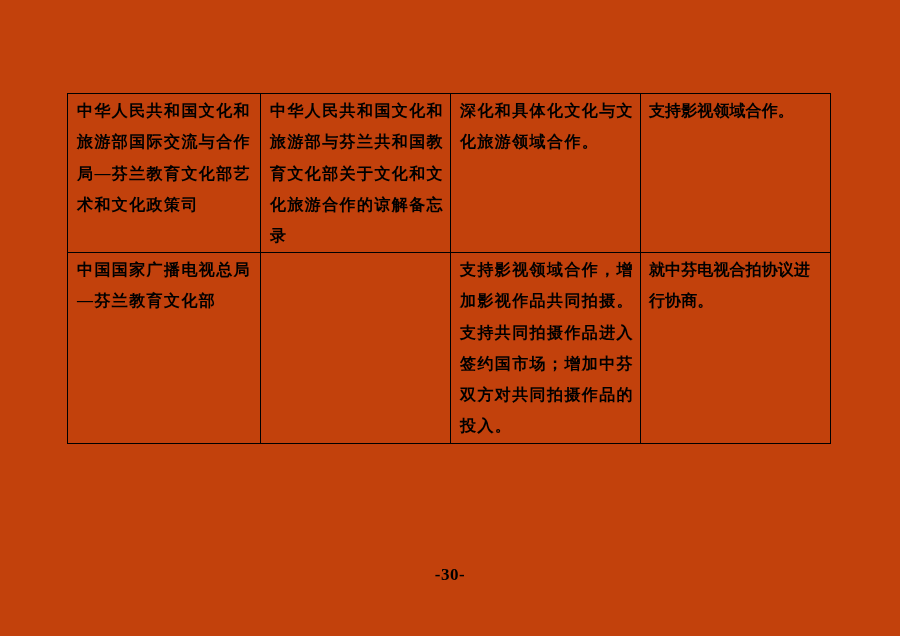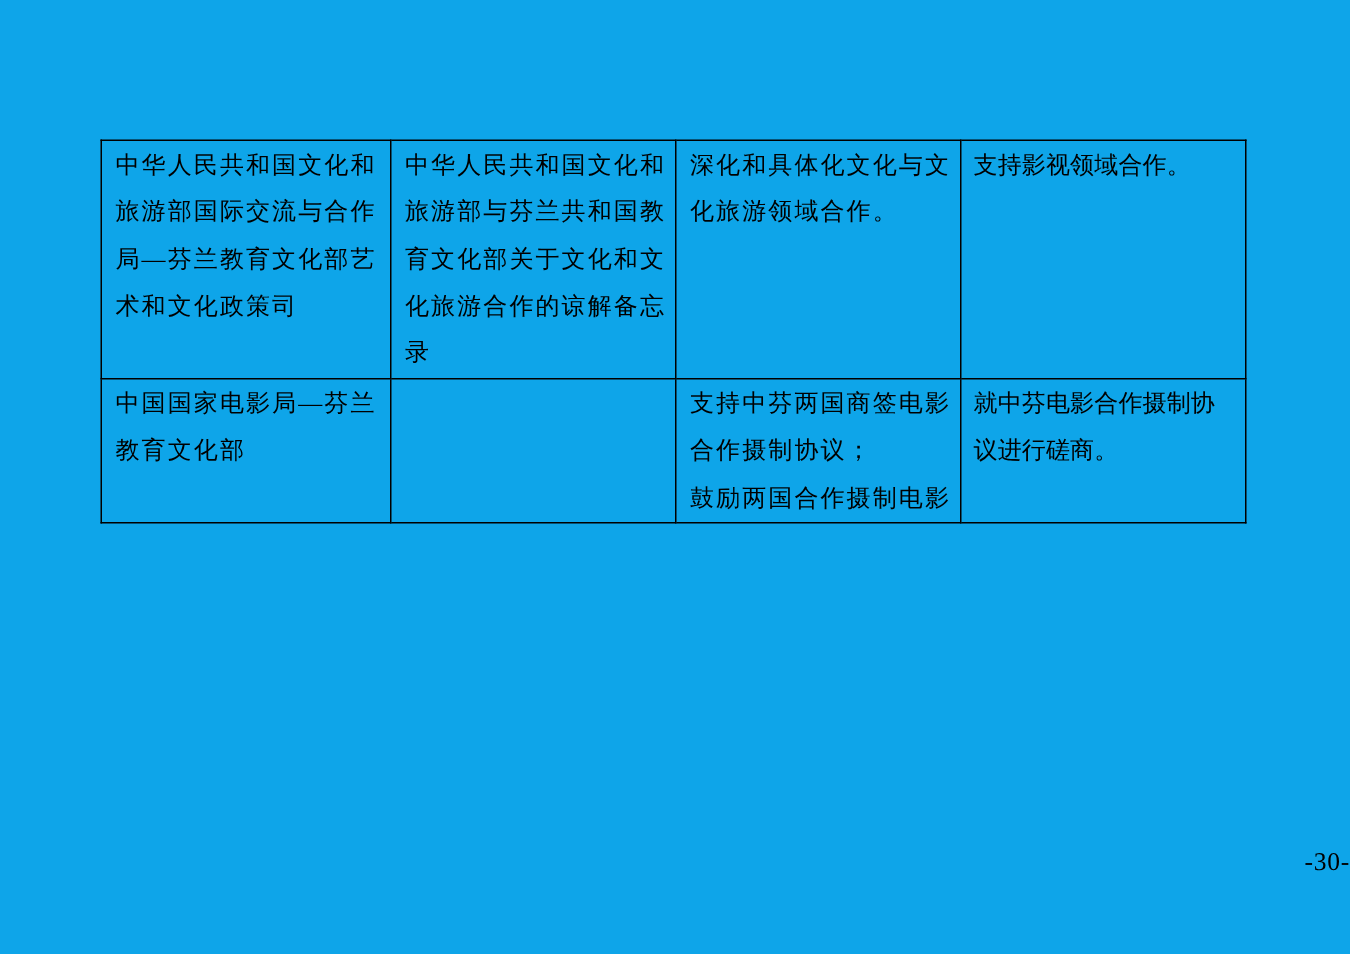--- a/index.html
+++ b/index.html
@@ -14,21 +14,22 @@
     overflow: hidden;
     font-family: "Liberation Serif", "DejaVu Serif", serif;
     color: #000000;
   }
   .doc-page {
     position: absolute;
     left: 0;
     top: 0;
     width: 900px;
     height: 636px;
-    background: #0ea5e9;
+    background: #c2410c;
+    font-weight: bold;
   }
   table.coop-table {
     position: absolute;
     left: 67px;
     top: 93px;
     width: 763px;
     border-collapse: collapse;
     table-layout: fixed;
   }
   table.coop-table td {
@@ -47,21 +48,21 @@
     padding: 1px 4px 0 8px;
   }
   tr.row1 td { height: 157px; }
   tr.row2 td { height: 189px; }
   tr.row3 td { height: 94px; }
   .page-number {
     position: absolute;
     left: 0;
     top: 566px;
     width: 900px;
-    text-align: right;
+    text-align: center;
     font-size: 17px;
     line-height: 18px;
     letter-spacing: 0.5px;
     font-family: "Liberation Serif", "DejaVu Serif", serif;
     color: #000000;
   }
 </style>
 </head>
 <body>
 
@@ -82,28 +83,31 @@
 术和文化政策司</td>
         <td class="col2">中华人民共和国文化和
 旅游部与芬兰共和国教
 育文化部关于文化和文
 化旅游合作的谅解备忘
 录</td>
         <td class="col3">深化和具体化文化与文
 化旅游领域合作。</td>
         <td class="col4">支持影视领域合作。</td>
       </tr>
-      <tr class="row3">
-        <td class="col1">中国国家电影局—芬兰
-教育文化部</td>
+      <tr class="row2">
+        <td class="col1">中国国家广播电视总局
+—芬兰教育文化部</td>
         <td class="col2"></td>
-        <td class="col3">支持中芬两国商签电影
-合作摄制协议；
-鼓励两国合作摄制电影</td>
-        <td class="col4">就中芬电影合作摄制协
-议进行磋商。</td>
+        <td class="col3">支持影视领域合作，增
+加影视作品共同拍摄。
+支持共同拍摄作品进入
+签约国市场；增加中芬
+双方对共同拍摄作品的
+投入。</td>
+        <td class="col4">就中芬电视合拍协议进
+行协商。</td>
       </tr>
     </tbody>
   </table>
 
   <div class="page-number">-30-</div>
 
 </div>
 
 </body></html>

